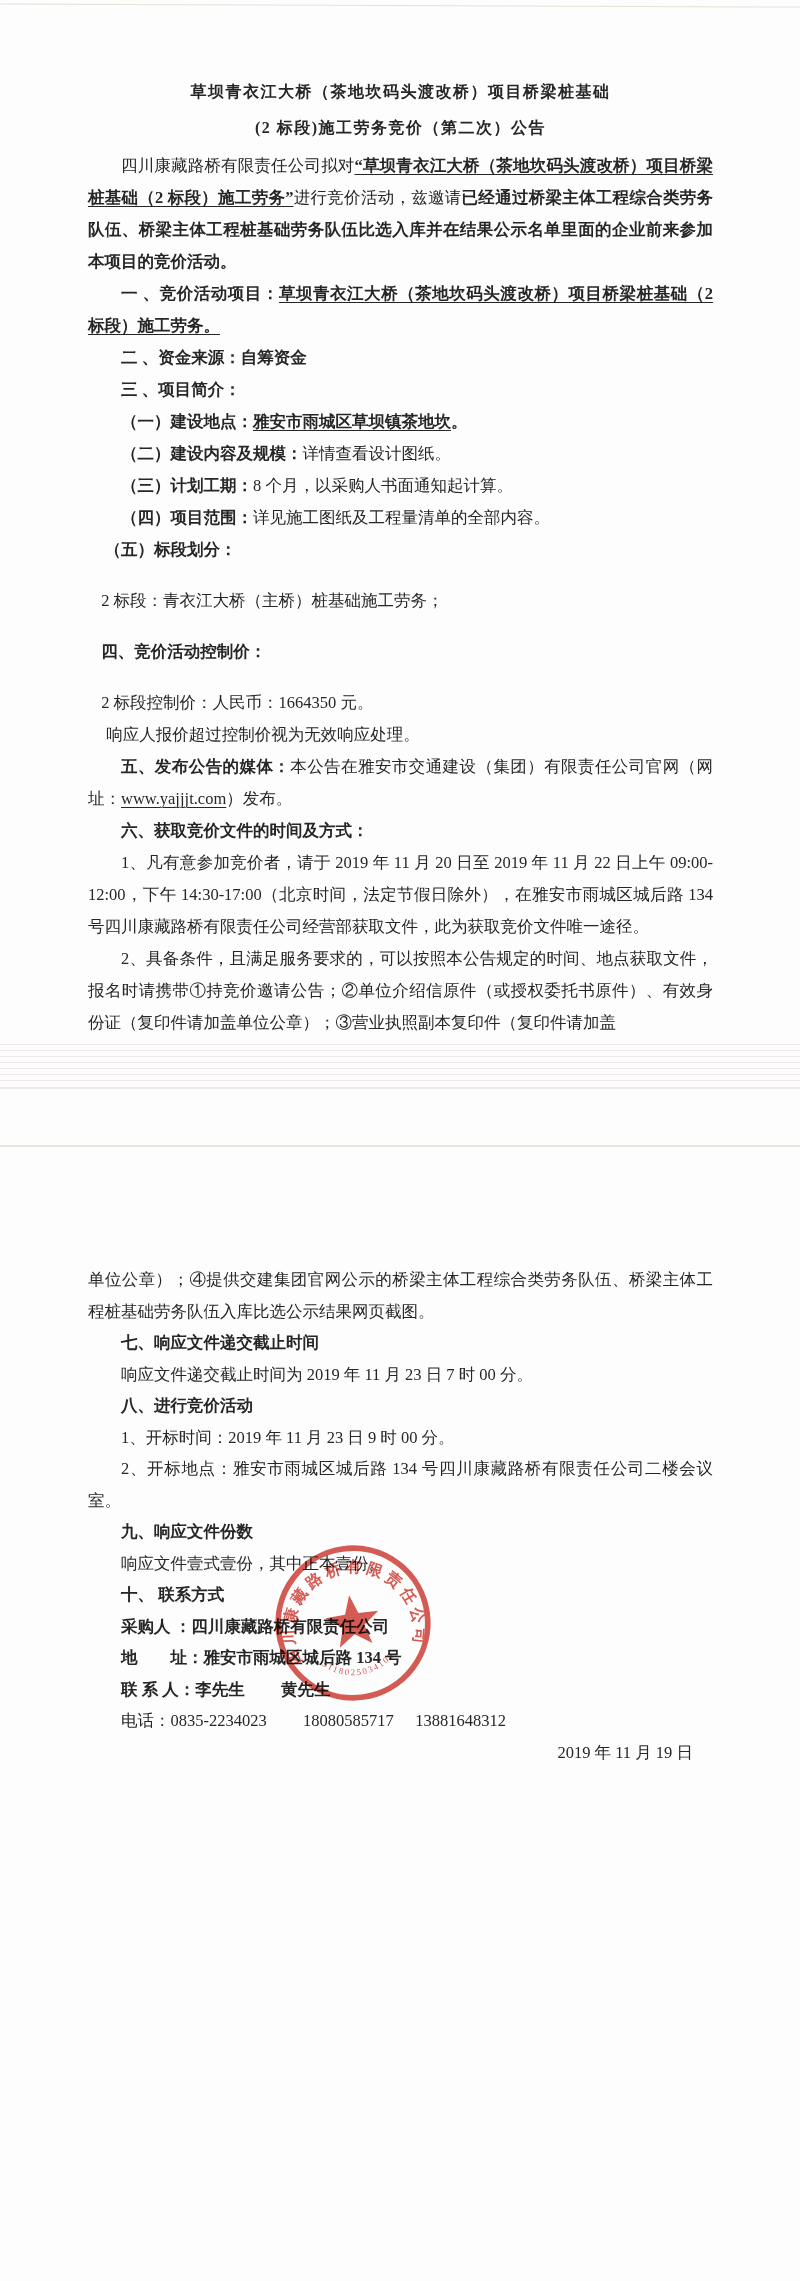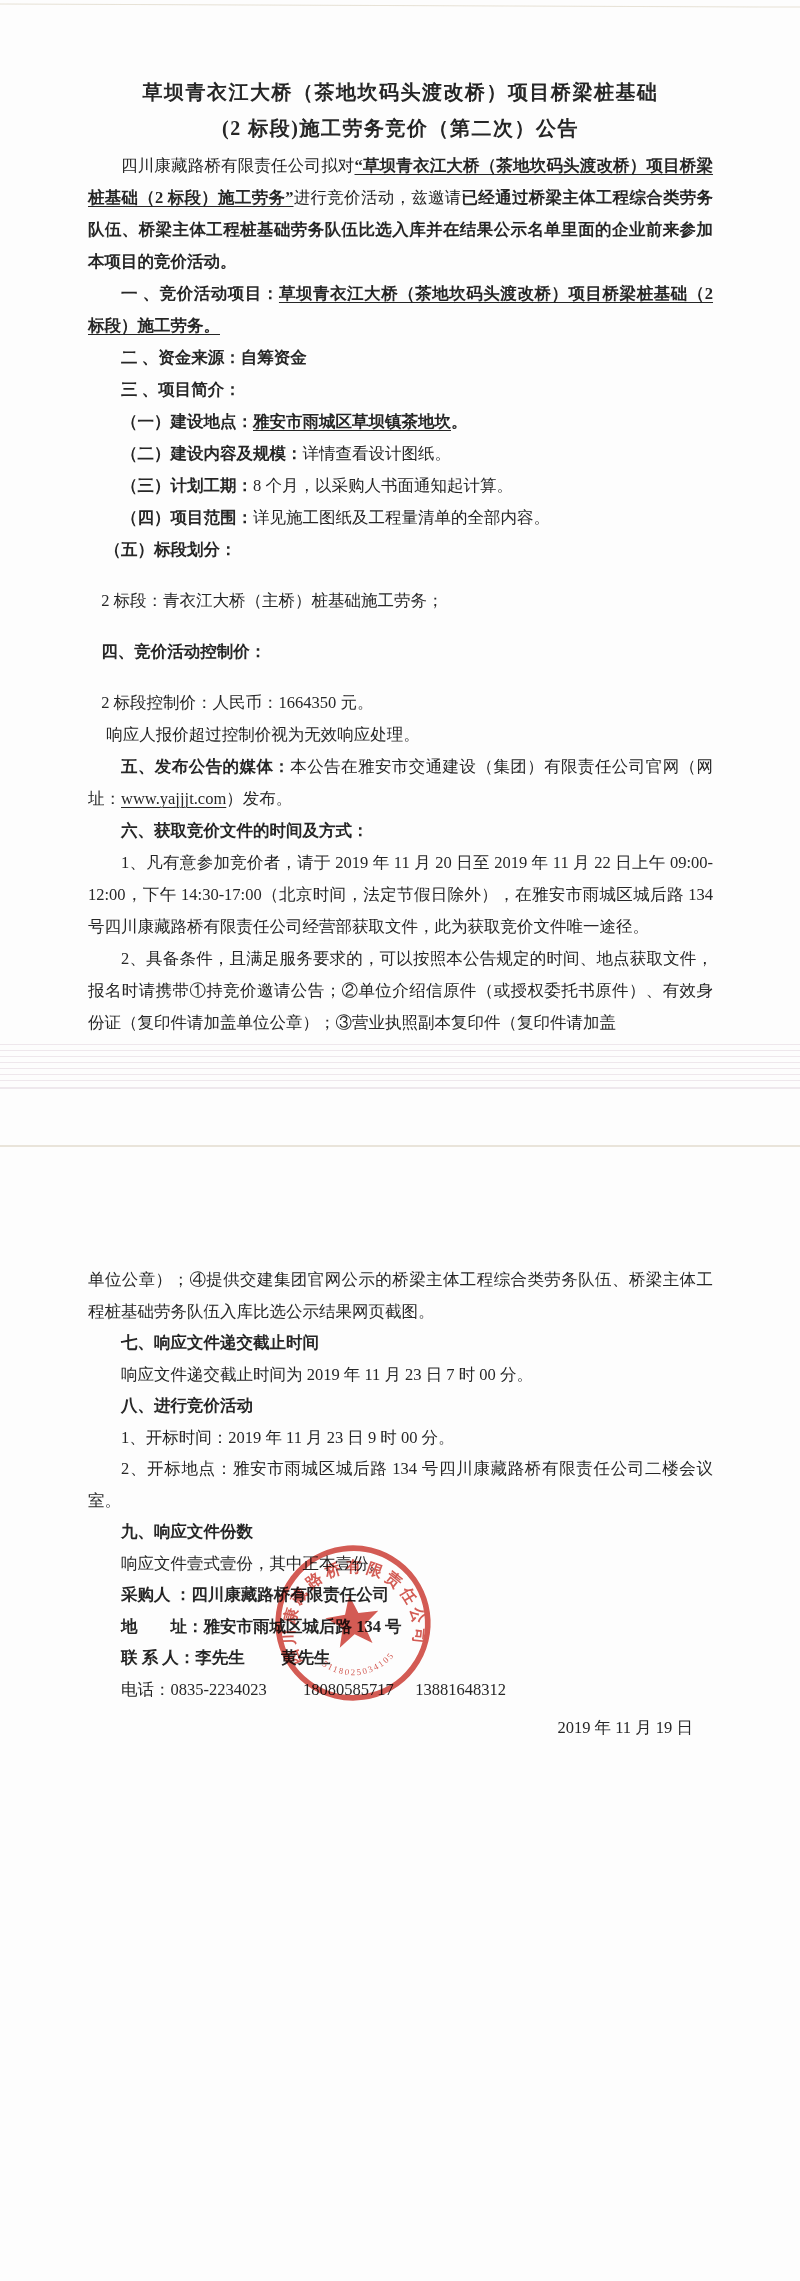--- a/index.html
+++ b/index.html
@@ -34,34 +34,34 @@
   
   .page {
     position: absolute; left: 88px; width: 625px;
     font-size: 16.5px; text-align: justify;
     text-justify: inter-character;
   }
   .page1 { top: 74px;  line-height: 32px; }
   .page2 { top: 1244px; line-height: 31.5px; }
   p { margin: 0; padding: 0; }
   .title {
-    font-size: 20px; font-weight: 700; text-align: center;
+    font-size: 16px; font-weight: 700; text-align: center;
     line-height: 36px; letter-spacing: 1.5px; text-indent: 0;
   }
   .title-gap { height: 4px; }
   .ind   { text-indent: 2em; }
   .ind1  { text-indent: 1em; }
   .ind09 { text-indent: 0.8em; margin-top: 19px; }
   .ind11 { text-indent: 1.1em; }
   .noind { text-indent: 0; margin-top: 20px; }
   .b { font-weight: 700; }
   .u { text-decoration: underline; text-underline-offset: 3px; text-decoration-thickness: 1px; }
   .gap2em { display: inline-block; width: 2.2em; }
   .gap1em { display: inline-block; width: 1.3em; }
-  .date-line { text-align: right; padding-right: 20px; margin-top: 7px; text-indent: 0; }
+  .date-line { text-align: right; padding-right: 20px; margin-top: 0; text-indent: 0; }
   
   .seal {
     position: absolute; left: 272px; top: 1542px; width: 162px; height: 162px;
     mix-blend-mode: multiply; opacity: 0.88; transform: rotate(-8deg);
     pointer-events: none;
   }
   .seal text { font-family: "Liberation Serif", "DejaVu Serif", serif; }
   .seal .company-arc { font-size: 15px; font-weight: 700; letter-spacing: 4px; fill: #cf453c; }
   .seal .number-arc  { font-size: 8.5px; font-weight: 400; letter-spacing: 1.8px; fill: #cf453c; }
 </style>
@@ -122,20 +122,21 @@
     <p class="ind"><span class="b">七、响应文件递交截止时间</span></p>
     <p class="ind">响应文件递交截止时间为 2019 年 11 月 23 日 7 时 00 分。</p>
 
     <p class="ind"><span class="b">八、进行竞价活动</span></p>
     <p class="ind">1、开标时间：2019 年 11 月 23 日 9 时 00 分。</p>
     <p class="ind">2、开标地点：雅安市雨城区城后路 134 号四川康藏路桥有限责任公司二楼会议室。</p>
 
     <p class="ind"><span class="b">九、响应文件份数</span></p>
     <p class="ind">响应文件壹式壹份，其中正本壹份。</p>
 
+    <p class="ind"><span class="b">十、 联系方式</span></p>
 
     <p class="ind"><span class="b">采购人 ：</span><span class="b">四川康藏路桥有限责任公司</span></p>
 
     <p class="ind"><span class="b">地　　址：</span><span class="b">雅安市雨城区城后路 134 号</span></p>
 
     <p class="ind"><span class="b">联 系 人：</span><span class="b">李先生</span><span class="gap2em"></span><span class="b">黄先生</span></p>
 
     <p class="ind"><span>电话：</span><span>0835-2234023</span><span class="gap2em"></span><span>18080585717</span><span class="gap1em"></span><span>13881648312</span></p>
 
     <p class="date-line">2019 年 11 月 19 日</p>

